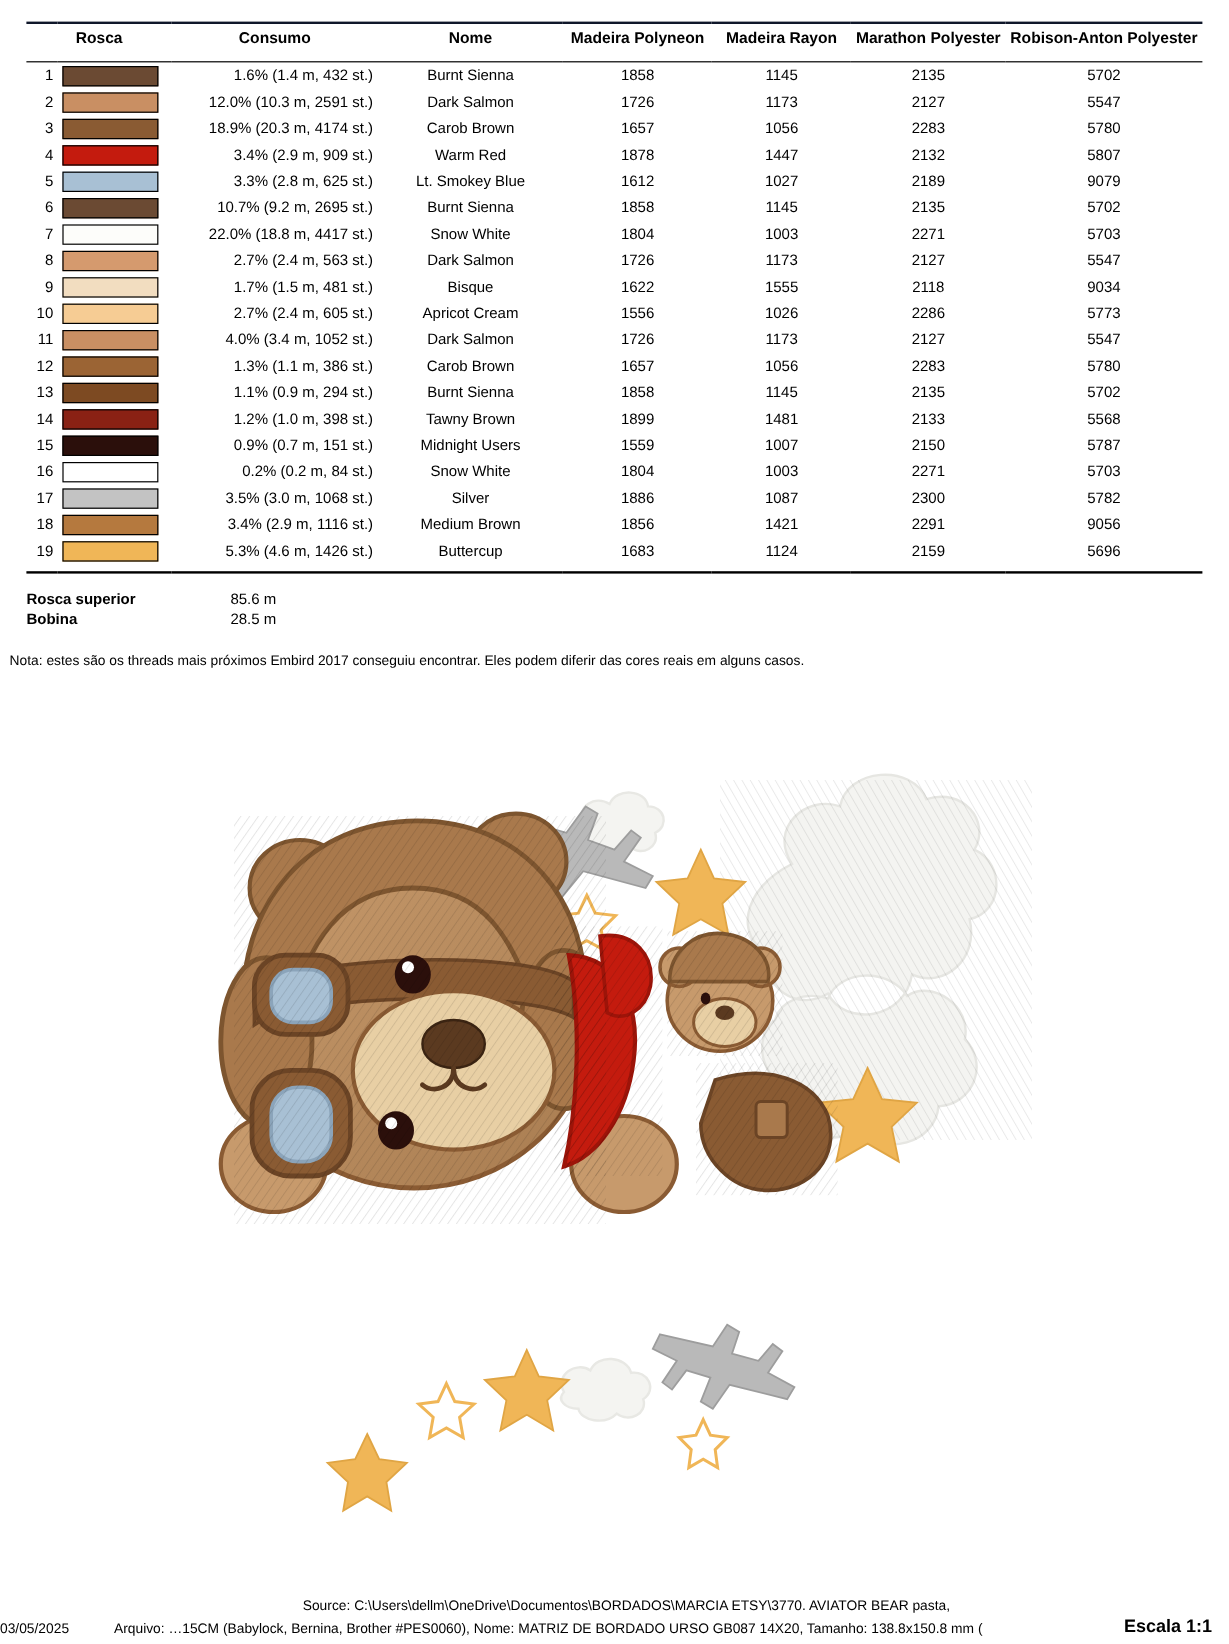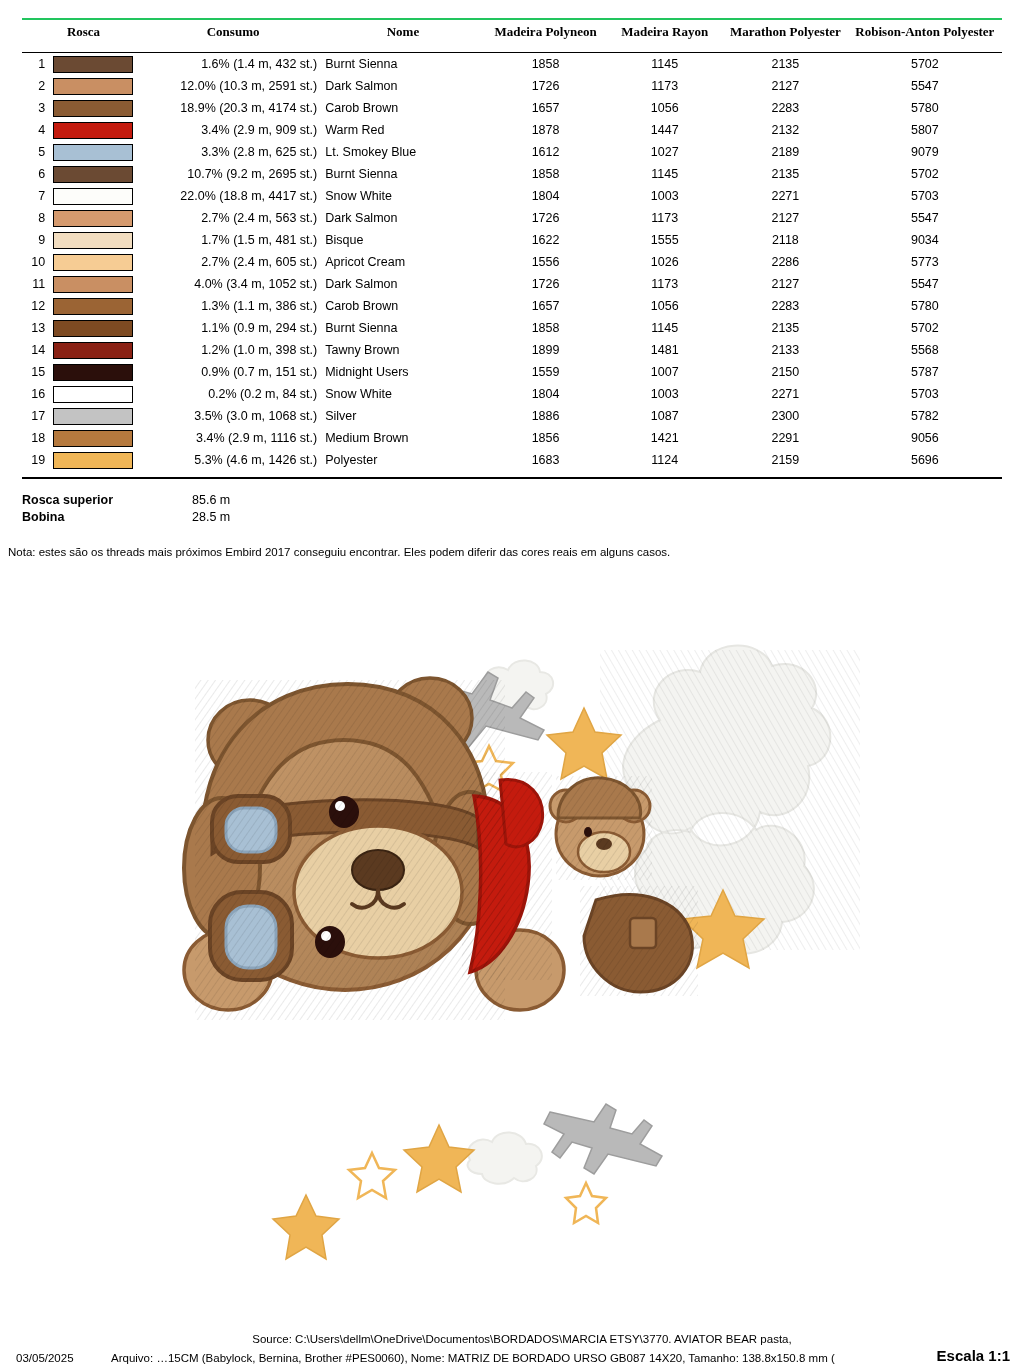--- a/index.html
+++ b/index.html
@@ -32,22 +32,21 @@
   }
   table.threads thead th {
     font-weight: bold;
     font-size: 13px;
     padding: 4px 4px 10px 4px;
     text-align: center;
     vertical-align: bottom;
     white-space: nowrap;
   }
   .rule-top {
-    border-top: 2px solid #22c55e;
-    font-family: Liberation Serif, serif;
+    border-top: 2px solid #0f172a;
   }
   .rule-mid {
     border-bottom: 1.5px solid #000;
   }
   .rule-bot {
     border-bottom: 2px solid #000;
   }
   th.col-rosca { width: 120px; text-align: left; padding-left: 20px; }
   th.col-consumo { width: 185px; text-align: left; padding-left: 10px;}
   th.col-nome { width: 190px; text-align: left; padding-left: 4px; }
@@ -78,21 +77,21 @@
     width: 78px;
     height: 15px;
     border: 1px solid #000;
   }
   td.consumo {
     text-align: right;
     padding-right: 24px;
     white-space: nowrap;
   }
   td.nome {
-    text-align: left;
+    text-align: center;
     padding-left: 6px;
     white-space: nowrap;
   }
   td.num {
     text-align: center;
   }
 
   
   .totals {
     margin: 14px 22px 0 22px;
@@ -132,21 +131,21 @@
     text-align: center;
     padding-left: 20px;
   }
   .footer .line2 {
     display: flex;
     align-items: flex-end;
     margin-top: 2px;
   }
   .footer .date {
     width: 95px;
-    padding-left: 16px;
+    padding-left: 0;
     white-space: nowrap;
   }
   .footer .arquivo {
     flex: 1;
     white-space: nowrap;
   }
   .footer .escala {
     width: 110px;
     text-align: right;
     padding-right: 14px;
@@ -392,21 +391,21 @@
             <td class="num">1421</td>
             <td class="num">2291</td>
             <td class="num">9056</td>
           </tr>
           <tr>
             <td class="idx">19</td>
             <td class="swatch-cell">
               <span class="swatch" style="background: rgb(240, 182, 87);"></span>
             </td>
             <td class="consumo">5.3% (4.6 m, 1426 st.)</td>
-            <td class="nome">Polyester</td>
+            <td class="nome">Buttercup</td>
             <td class="num">1683</td>
             <td class="num">1124</td>
             <td class="num">2159</td>
             <td class="num">5696</td>
           </tr>
         </tbody>
       <tfoot>
         <tr class="rule-bot">
           <td colspan="8" style="height:6px;padding:0;"></td>
         </tr>

